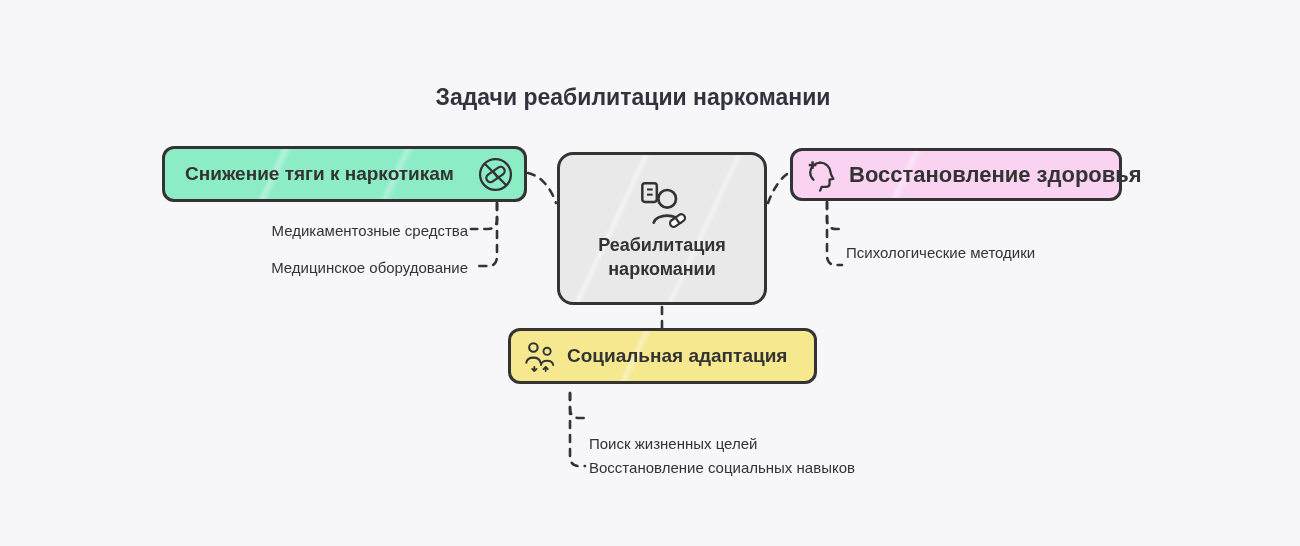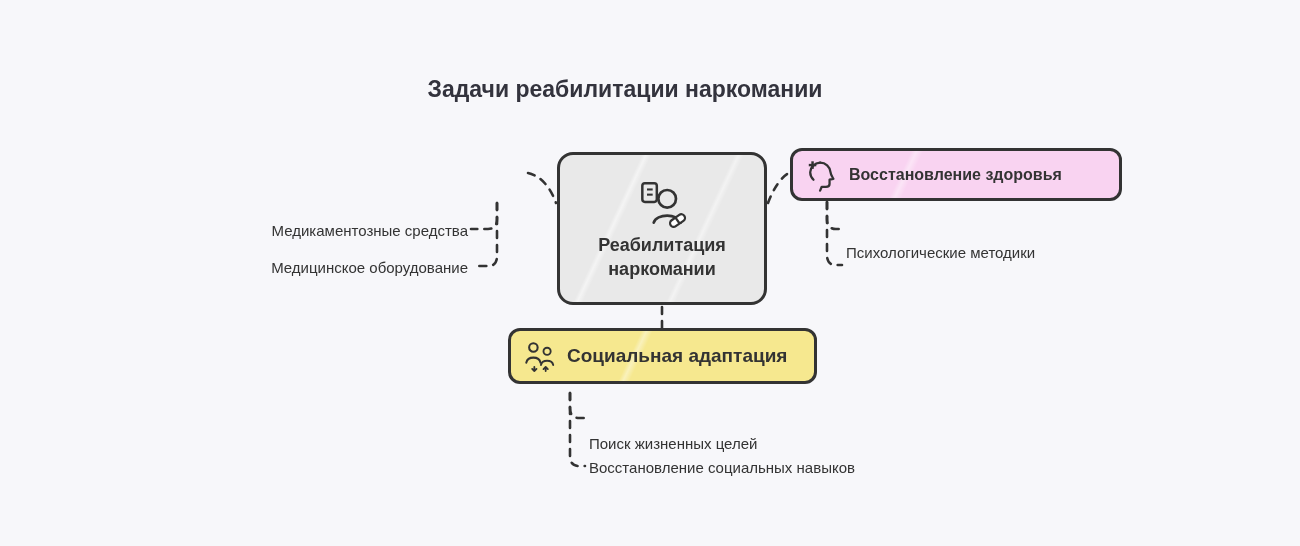--- a/index.html
+++ b/index.html
@@ -7,21 +7,21 @@
     position:relative;
     width:1300px;height:546px;
     background:#f7f7fa;
     font-family:"Liberation Sans", sans-serif;
     overflow:hidden;
   }
   .title{
     position:absolute;
     left:625px;top:89px;
     transform:translate(-50%,-50%);
-    margin:0;
+    margin:8px;
     font-size:23px;
     font-weight:bold;
     color:#33333d;
     white-space:nowrap;
     text-align:right;
   }
   .connectors{
     position:absolute;left:0;top:0;width:1300px;height:546px;
     pointer-events:none;
   }
@@ -47,21 +47,21 @@
     justify-content:space-between;
     font-size:19px;
   }
   .node-right{
     left:790px;top:148px;width:332px;height:53px;
     background:#f9d3f1;
     background-image:linear-gradient(115deg, rgba(255,255,255,0) 34%, rgba(255,255,255,.4) 35.5%, rgba(255,255,255,0) 37.5%);
     border-radius:12px;
     padding:0 12px;
     gap:10px;
-    font-size:16px;
+    font-size:22px;
   }
   .node-bottom{
     left:508px;top:328px;width:309px;height:56px;
     background:#f6e88f;
     background-image:linear-gradient(115deg, rgba(255,255,255,0) 40%, rgba(255,255,255,.4) 41.5%, rgba(255,255,255,0) 43.5%);
     border-radius:12px;
     padding:0 12px;
     gap:10px;
     font-size:19px;
   }
@@ -101,20 +101,33 @@
     <path class="dash" d="M768,203 C773,189 782,176 789,173"></path>
     <path class="dash" d="M662,307 L662,334"></path>
     <path class="dash" d="M497,203 L497,219 Q497,229 488,229 L471,229"></path>
     <path class="dash" d="M497,203 L497,256 Q497,266 488,266 L473,266"></path>
     <path class="dash" d="M827,202 L827,219 Q827,229 836,229 L842,229"></path>
     <path class="dash" d="M827,202 L827,255 Q827,265 836,265 L842,265"></path>
     <path class="dash" d="M570,393 L570,408 Q570,418 579,418 L585,418"></path>
     <path class="dash" d="M570,393 L570,456 Q570,466 579,466 L585,466"></path>
   </svg>
 
+  <div class="node node-left">
+    <span class="txt">Снижение тяги к наркотикам</span>
+    <span class="icon">
+      <svg viewBox="0 0 36 36" width="37" height="37">
+        <circle cx="18" cy="18" r="15" fill="none" stroke="#333" stroke-width="2.2"></circle>
+        <g transform="rotate(-35 18 18)">
+          <rect x="8" y="14" width="20" height="8" rx="4" fill="none" stroke="#333" stroke-width="2.2"></rect>
+          <line x1="18" y1="14" x2="18" y2="22" stroke="#333" stroke-width="2.2"></line>
+        </g>
+        <line x1="7.5" y1="7.5" x2="28.5" y2="28.5" stroke="#333" stroke-width="2.2"></line>
+      </svg>
+    </span>
+  </div>
 
   <div class="node node-right">
     <span class="icon">
       <svg viewBox="0 0 36 36" width="34" height="34">
         <path d="M16 5 a11 11 0 0 1 11 10 c.3 3 2 5 3 7 l-4 1 v4.5 c0 2 -1.8 3 -3.8 3 h-4.5 l-1.7 4" fill="none" stroke="#333" stroke-width="2.4" stroke-linejoin="round" stroke-linecap="round"></path>
         <path d="M16 5 C10 5.5 5.5 10 5.5 15 c0 4 1.5 6 3.5 8" fill="none" stroke="#333" stroke-width="2.4" stroke-linecap="round"></path>
         <line x1="8" y1="3.5" x2="8" y2="11.5" stroke="#333" stroke-width="2.6"></line>
         <line x1="4" y1="7.5" x2="12" y2="7.5" stroke="#333" stroke-width="2.6"></line>
       </svg>
     </span>

